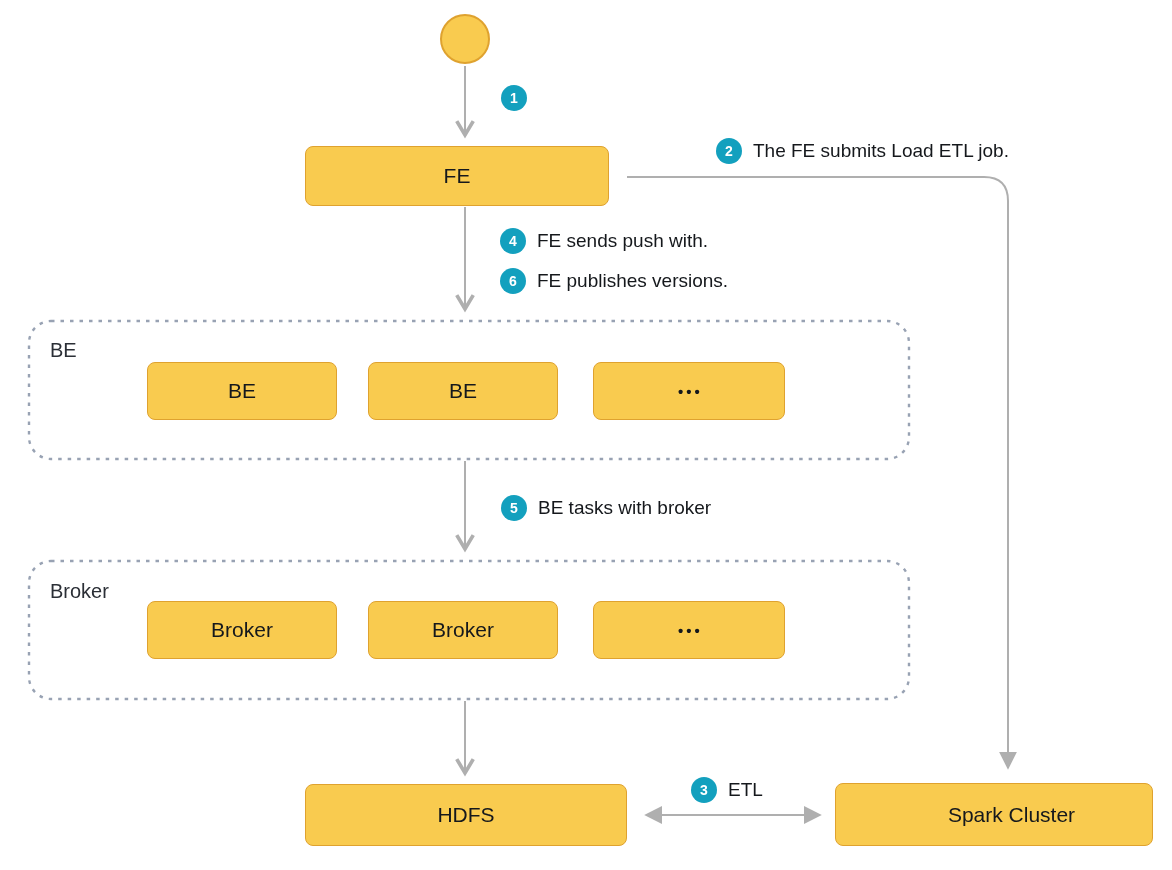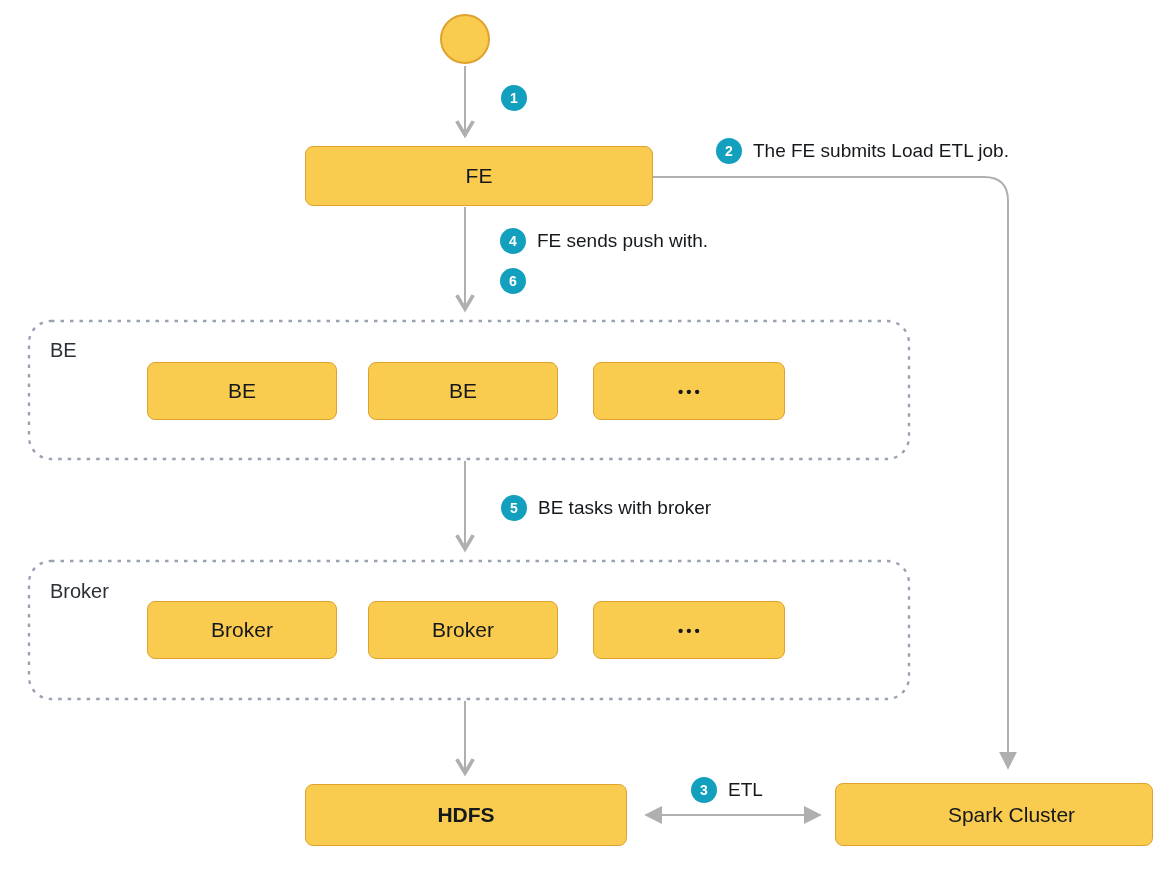--- a/index.html
+++ b/index.html
@@ -75,21 +75,21 @@
     <path class="conn" d="M465,66 V134" marker-end="url(#chev)"></path>
     <path class="conn" d="M465,207 V308" marker-end="url(#chev)"></path>
     <path class="conn" d="M465,461 V548" marker-end="url(#chev)"></path>
     <path class="conn" d="M465,701 V772" marker-end="url(#chev)"></path>
     <path class="conn" d="M627,177 H984 Q1008,177 1008,201 V768" marker-end="url(#tri)"></path>
     <path class="conn" d="M646,815 H820" marker-start="url(#triStart)" marker-end="url(#tri)"></path>
   </svg>
 
   <div class="circle" style="left:440px;top:14px;width:50px;height:50px;"></div>
 
-  <div class="node" style="left:305px;top:146px;width:348px;height:60px;">
+  <div class="node" style="left:305px;top:146px;width:304px;height:60px;">
     <span>FE</span>
   </div>
 
   <div class="group-label" style="left:50px;top:339px;">BE</div>
 
   <div class="node" style="left:147px;top:362px;width:190px;height:58px;">
     <span>BE</span>
   </div>
   <div class="node" style="left:368px;top:362px;width:190px;height:58px;">
     <span>BE</span>
@@ -103,21 +103,21 @@
   <div class="node" style="left:147px;top:601px;width:190px;height:58px;">
     <span>Broker</span>
   </div>
   <div class="node" style="left:368px;top:601px;width:190px;height:58px;">
     <span>Broker</span>
   </div>
   <div class="node" style="left:593px;top:601px;width:192px;height:58px;">
     <span class="dots">•••</span>
   </div>
 
-  <div class="node" style="left:305px;top:784px;width:322px;height:62px;font-weight:bold;">
+  <div class="node" style="left:305px;top:784px;width:322px;height:62px;">
     <span>HDFS</span>
   </div>
 
   <div class="node" style="left:835px;top:783px;width:318px;height:63px;padding-left:35px;">
     <span>Spark Cluster</span>
   </div>
 
   <div class="step" style="left:501px;top:85px;">
     <span class="badge">1</span>
   </div>
@@ -127,20 +127,21 @@
     <span class="step-text">The FE submits Load ETL job.</span>
   </div>
 
   <div class="step" style="left:500px;top:228px;">
     <span class="badge">4</span>
     <span class="step-text">FE sends push with.</span>
   </div>
 
   <div class="step" style="left:500px;top:268px;">
     <span class="badge">6</span>
+    <span class="step-text">FE publishes versions.</span>
   </div>
 
   <div class="step" style="left:501px;top:495px;">
     <span class="badge">5</span>
     <span class="step-text">BE tasks with broker</span>
   </div>
 
   <div class="step" style="left:691px;top:777px;">
     <span class="badge">3</span>
     <span class="step-text">ETL</span>

